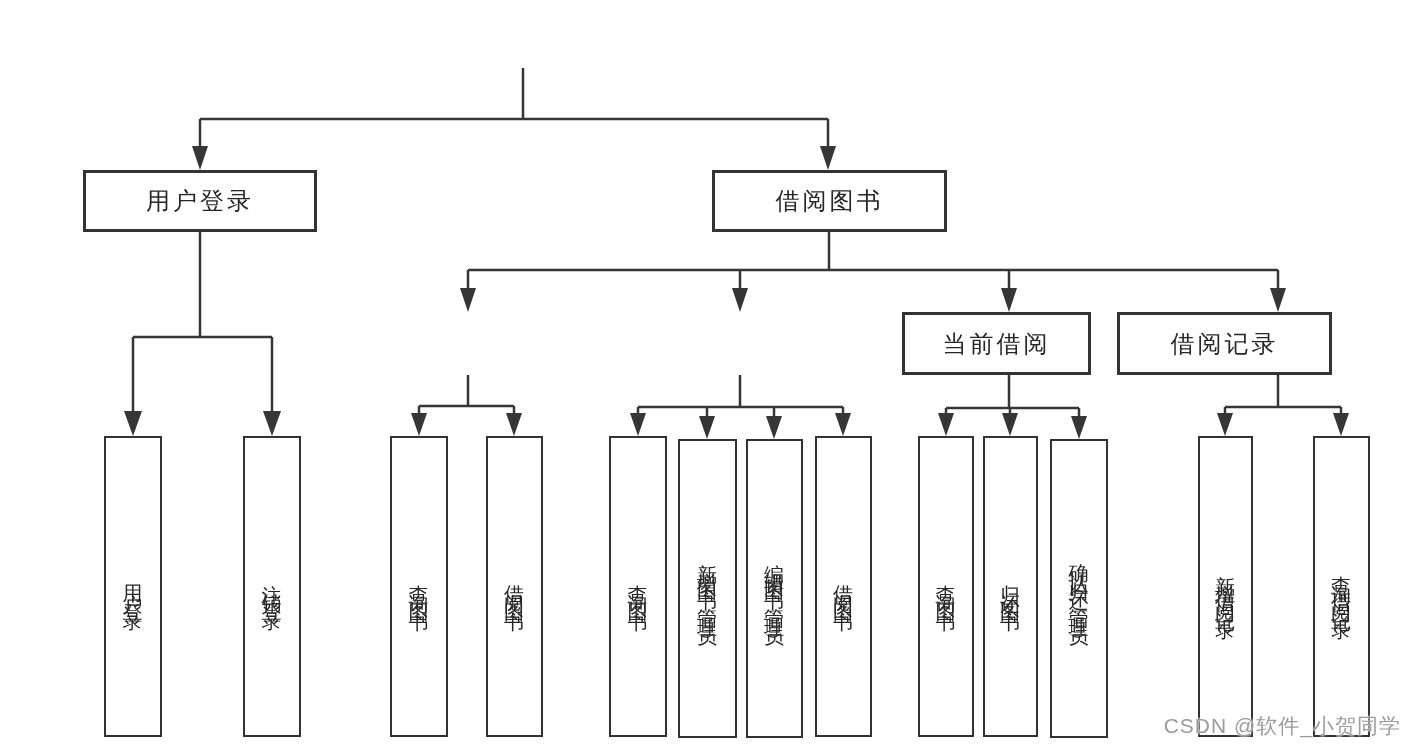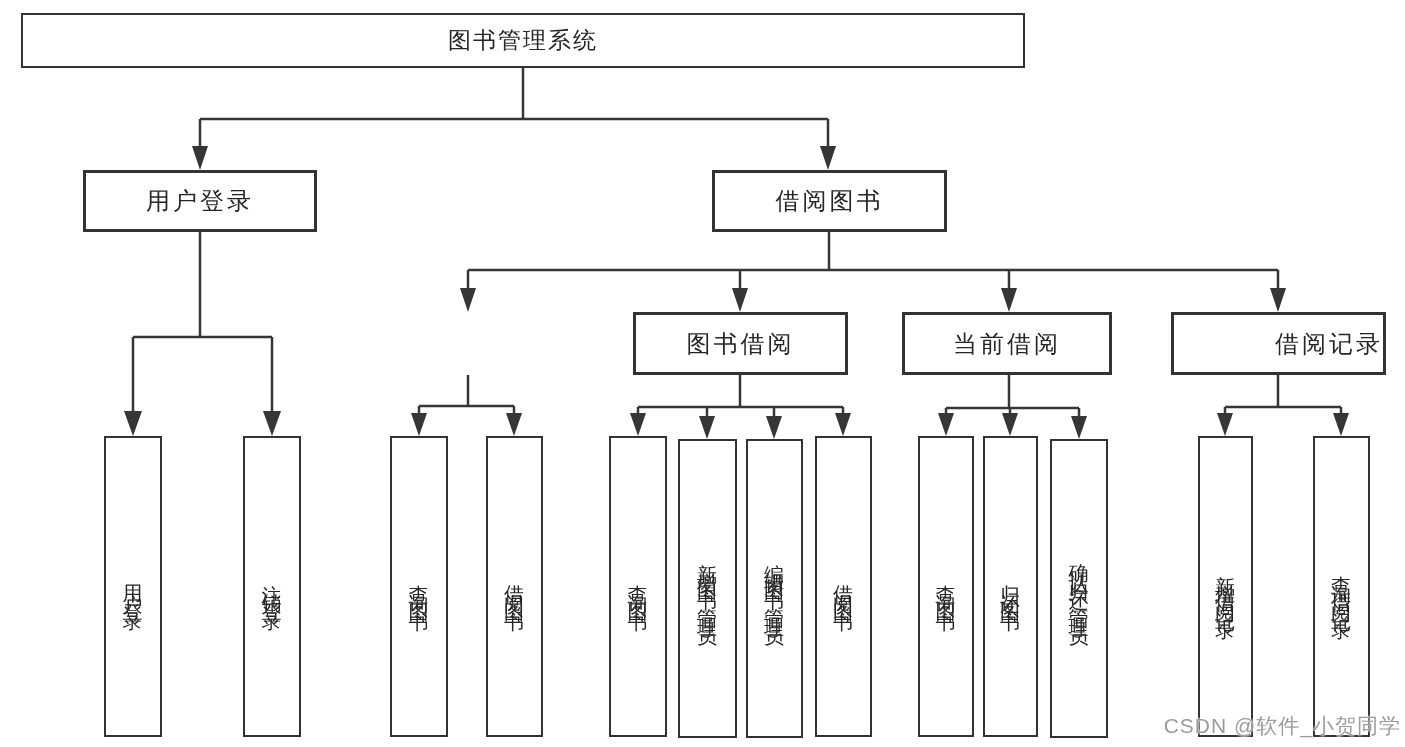--- a/index.html
+++ b/index.html
@@ -144,38 +144,32 @@
       <path d="M774 439 l-8 -23 h16 z"></path>
       <path d="M843 436 l-8 -23 h16 z"></path>
       <path d="M946 436 l-8 -23 h16 z"></path>
       <path d="M1010 436 l-8 -23 h16 z"></path>
       <path d="M1079 439 l-8 -23 h16 z"></path>
       <path d="M1225 436 l-8 -23 h16 z"></path>
       <path d="M1341 436 l-8 -23 h16 z"></path>
     </g>
   </svg>
 
-  <div class="node root" style="left:21px; top:13px; width:1004px; height:55px;">
-    <span class="lbl">图书管理系统</span>
-  </div>
 
   <div class="node lvl" style="left:83px; top:170px; width:234px; height:62px;">
     <span class="lbl">用户登录</span>
   </div>
   <div class="node lvl" style="left:712px; top:170px; width:235px; height:62px;">
     <span class="lbl">借阅图书</span>
   </div>
 
-  <div class="node lvl" style="left:633px; top:312px; width:215px; height:63px;">
-    <span class="lbl">图书借阅</span>
-  </div>
-  <div class="node lvl" style="left:902px; top:312px; width:210px; height:63px;">
+  <div class="node lvl" style="left:902px; top:312px; width:189px; height:63px;">
     <span class="lbl">当前借阅</span>
   </div>
-  <div class="node lvl" style="left:1171px; top:312px; width:215px; height:63px;justify-content:flex-end;">
+  <div class="node lvl" style="left:1117px; top:312px; width:215px; height:63px;">
     <span class="lbl">借阅记录</span>
   </div>
 
   <div class="leaf" style="left:104px; top:436px; width:58px; height:301px;">
     <span class="vlbl">用户登录</span>
   </div>
   <div class="leaf" style="left:243px; top:436px; width:58px; height:301px;">
     <span class="vlbl">注销登录</span>
   </div>
 

